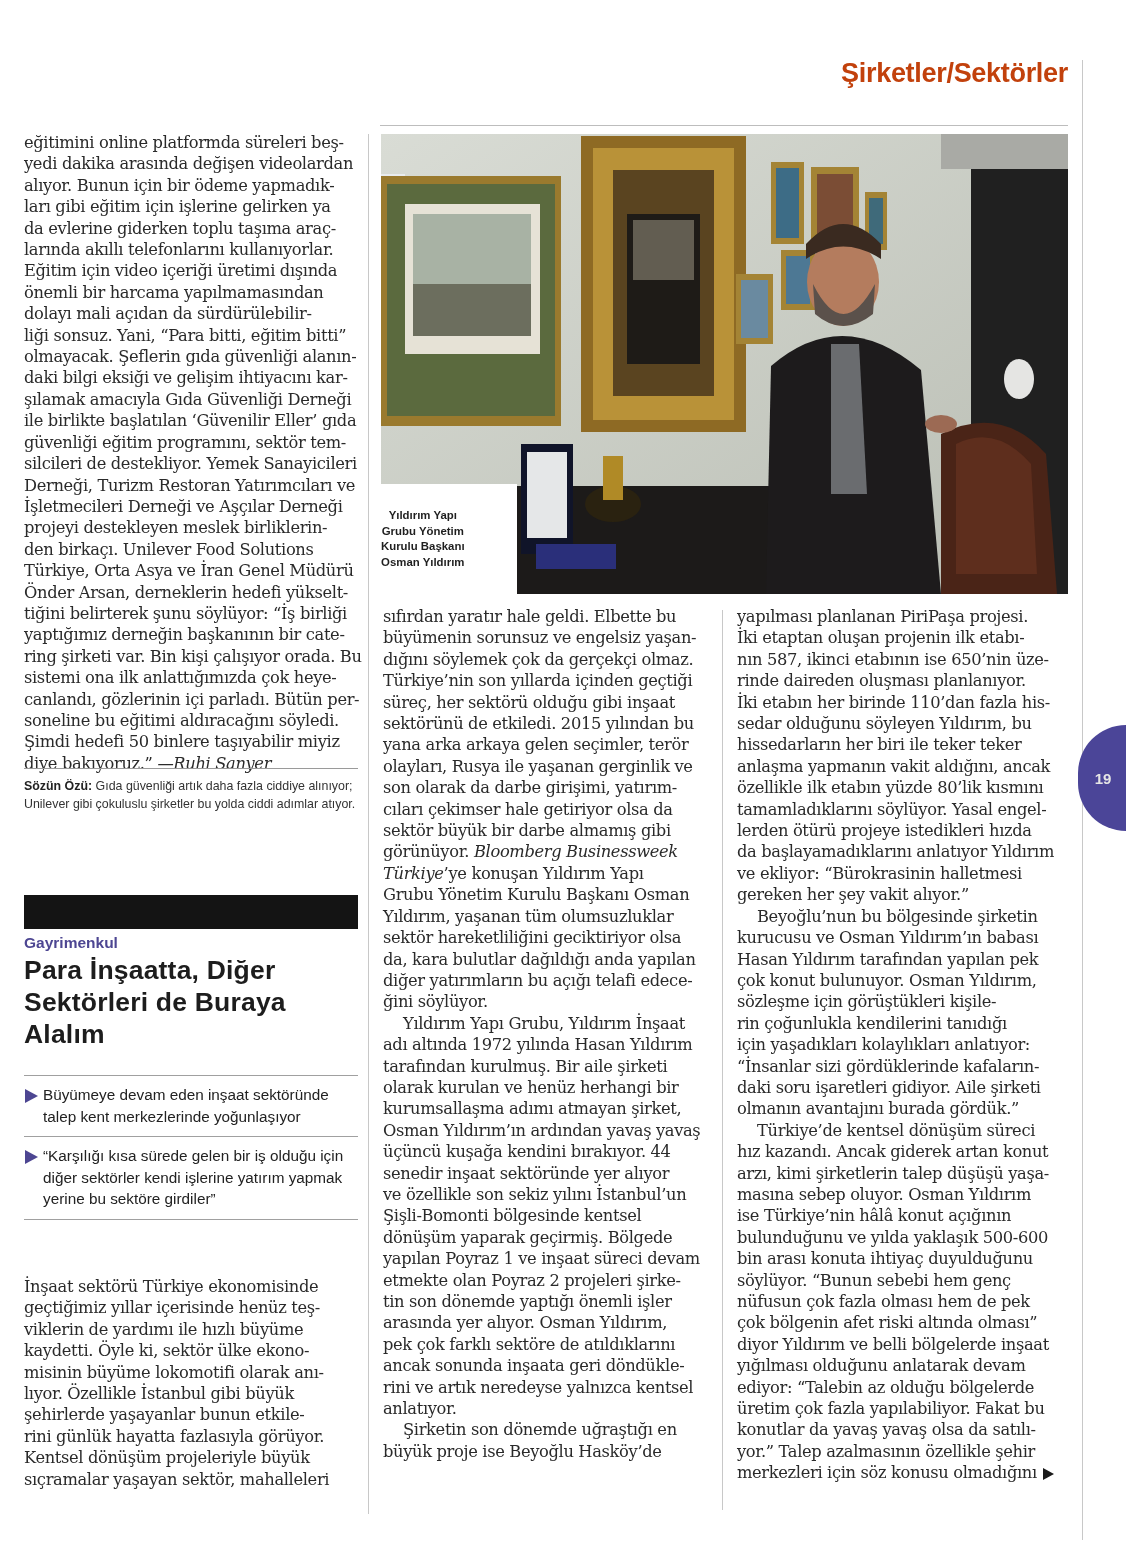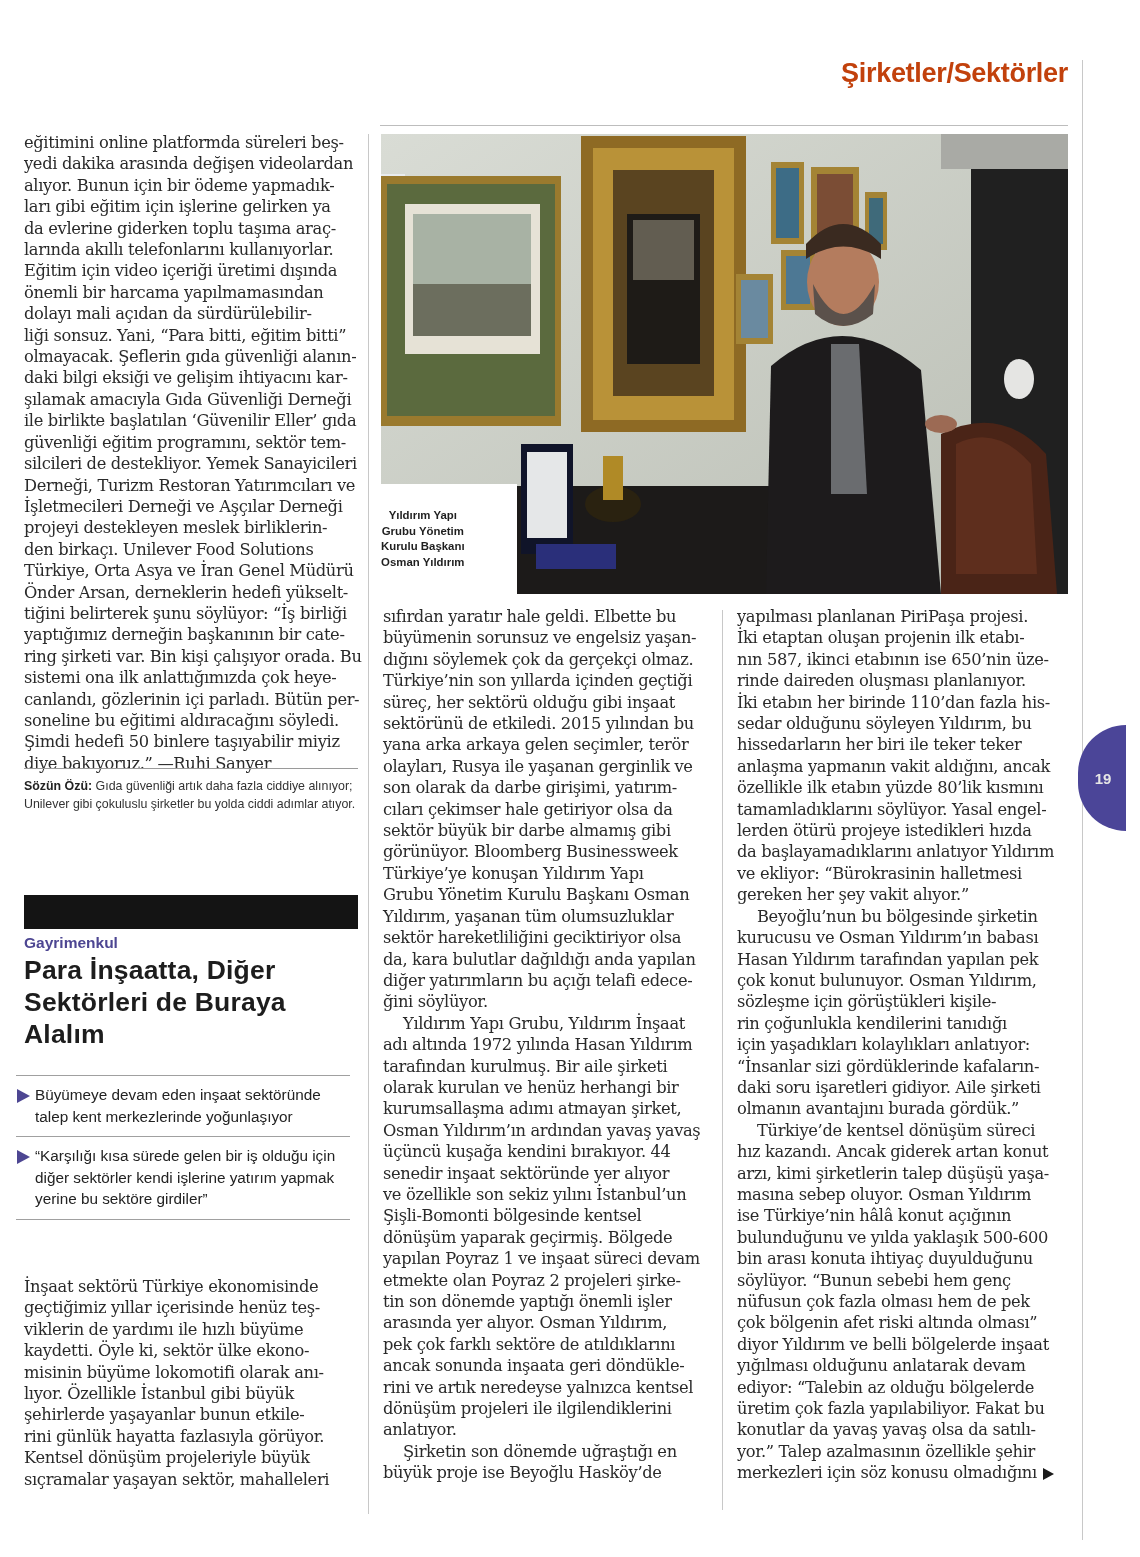--- a/index.html
+++ b/index.html
@@ -20,21 +20,21 @@
     position: absolute; left: 1082px; top: 60px; width: 1px; height: 1480px; background: #c8c8c8;
   }
   .col-rule {
     position: absolute; width: 1px; background: #c8c8c8;
   }
   .col {
     position: absolute; font-size: 16.3px; line-height: 21.4px; letter-spacing: -0.35px;
   }
   .col .line { display: block; white-space: nowrap; }
   .indent { padding-left: 20px; }
-  .italic { }
+  .italic { font-style: italic; }
 
   .summary {
     position: absolute; left: 24px; top: 768px; width: 334px;
     border-top: 1px solid #9a9a9a; padding-top: 8px;
     font-family: "Liberation Sans", sans-serif; font-size: 12.4px; line-height: 18px; color: #333;
   }
   .summary b { color: #222; }
 
   .black-bar {
     position: absolute; left: 24px; top: 895px; width: 334px; height: 34px; background: #141414;
@@ -42,21 +42,21 @@
   .kicker {
     position: absolute; left: 24px; top: 934px;
     font-family: "Liberation Sans", sans-serif; font-weight: bold; font-size: 15.5px; color: #4d4692;
   }
   .headline {
     position: absolute; left: 24px; top: 954px; width: 334px;
     font-family: "Liberation Sans", sans-serif; font-weight: bold; font-size: 26.5px; line-height: 32px;
     color: #1d1d1d; letter-spacing: 0.2px;
   }
   .bullets {
-    position: absolute; left: 16px; top: 1075px; width: 334px;
+    position: absolute; left: 24px; top: 1075px; width: 334px;
     font-family: "Liberation Sans", sans-serif; font-size: 15.3px; line-height: 21.5px; color: #222;
   }
   .bullet {
     border-top: 1px solid #a0a0a0; padding: 8px 0 9px 0; position: relative; padding-left: 19px;
   }
   .bullet:last-child { border-bottom: 1px solid #a0a0a0; }
   .tri {
     position: absolute; left: 1px; top: 13px; width: 0; height: 0;
     border-top: 7px solid transparent; border-bottom: 7px solid transparent; border-left: 13px solid #4d4692;
   }
@@ -261,21 +261,20 @@
       <span class="line">ve özellikle son sekiz yılını İstanbul’un</span>
       <span class="line">Şişli-Bomonti bölgesinde kentsel</span>
       <span class="line">dönüşüm yaparak geçirmiş. Bölgede</span>
       <span class="line">yapılan Poyraz 1 ve inşaat süreci devam</span>
       <span class="line">etmekte olan Poyraz 2 projeleri şirke-</span>
       <span class="line">tin son dönemde yaptığı önemli işler</span>
       <span class="line">arasında yer alıyor. Osman Yıldırım,</span>
       <span class="line">pek çok farklı sektöre de atıldıklarını</span>
       <span class="line">ancak sonunda inşaata geri döndükle-</span>
       <span class="line">rini ve artık neredeyse yalnızca kentsel</span>
-      <span class="line">dönüşüm projeleri ile ilgilendiklerini</span>
       <span class="line">anlatıyor.</span>
     </div>
   <div id="mid-p3">
       <span class="line indent">Şirketin son dönemde uğraştığı en</span>
       <span class="line">büyük proje ise Beyoğlu Hasköy’de</span>
     </div>
 </div>
 
 <div class="col" style="left:737px; top:606px; width:335px;">
   <div id="right-p1">

